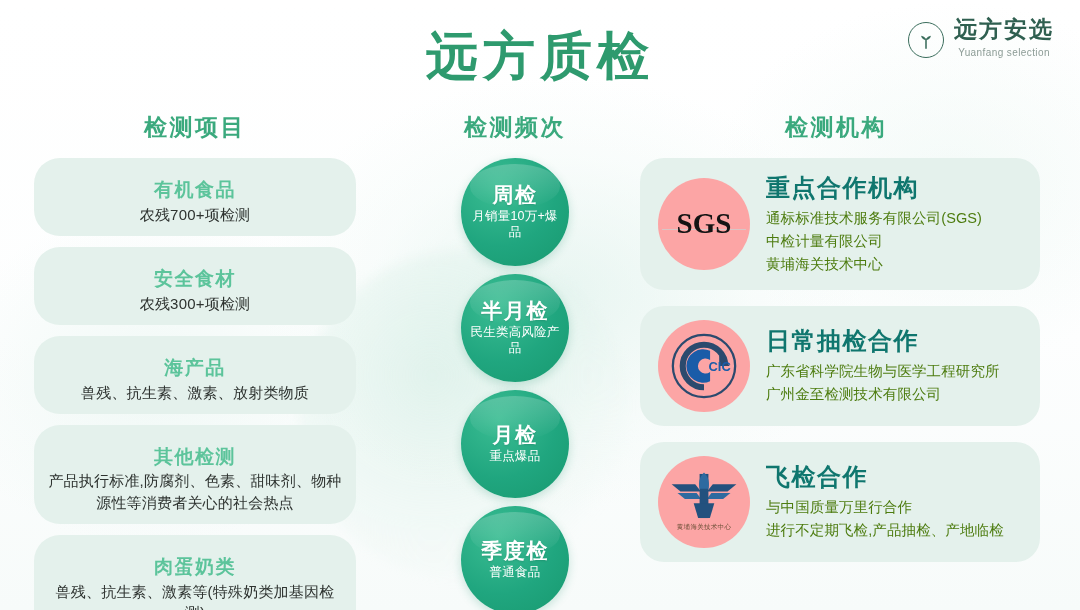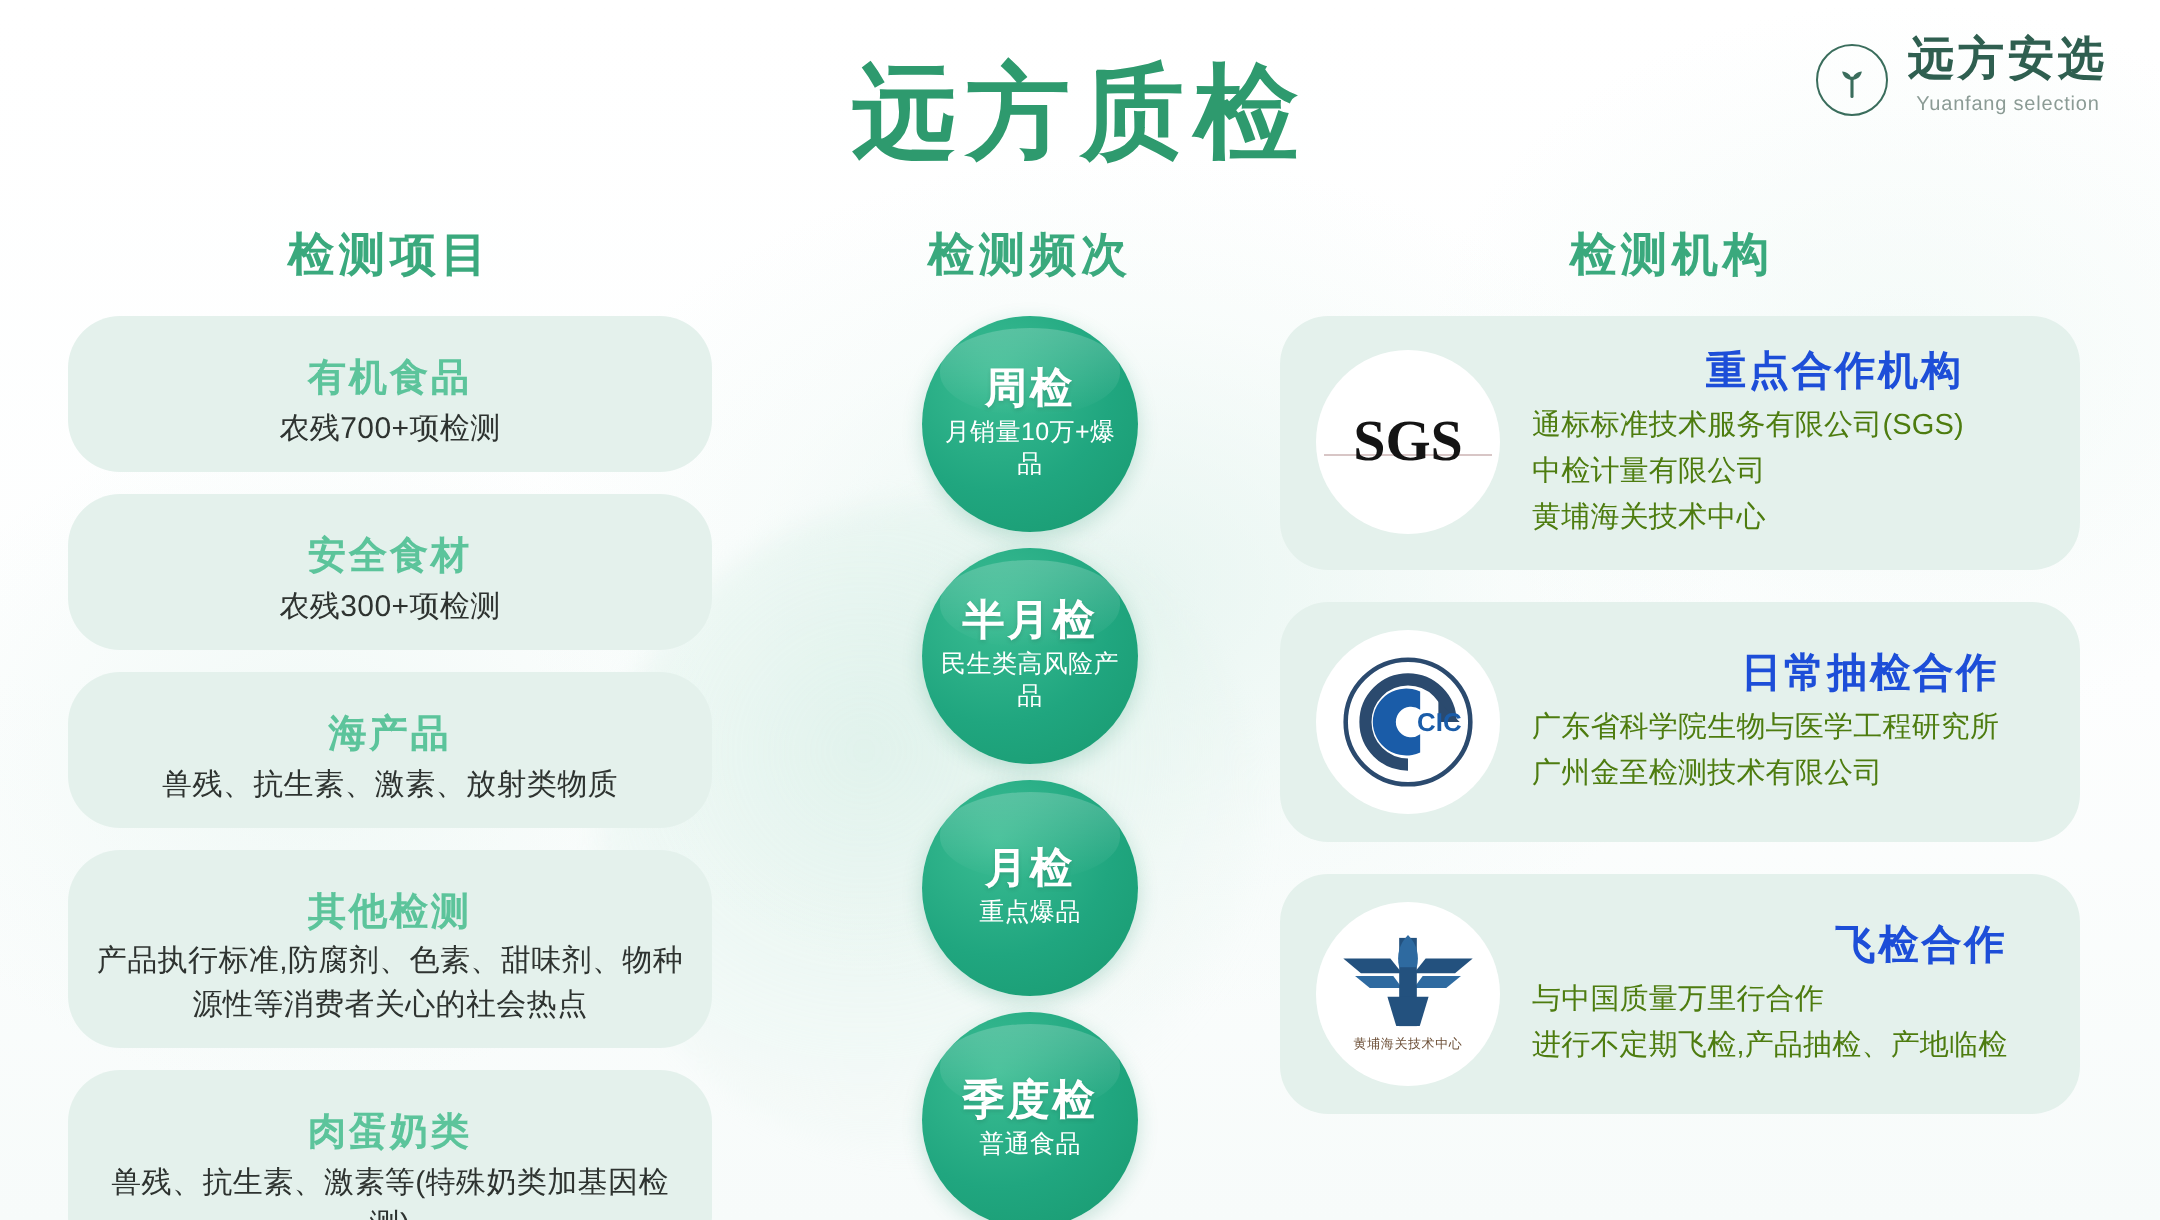--- a/index.html
+++ b/index.html
@@ -185,21 +185,21 @@
     margin-bottom: 16px;
     display: flex;
     align-items: center;
     gap: 16px;
     box-sizing: border-box;
     min-height: 120px;
   }
   .org-logo {
     width: 92px; height: 92px;
     border-radius: 50%;
-    background: #ffffff;
+    background: #fca5a5;
     flex: none;
     display: flex;
     align-items: center;
     justify-content: center;
     position: relative;
     overflow: hidden;
   }
   .sgs-text {
     font-family: "Liberation Serif", "DejaVu Serif", serif;
     font-size: 29px;
@@ -221,26 +221,25 @@
     position: absolute;
     bottom: 16px;
     left: 0; right: 0;
     text-align: center;
     font-size: 6.5px;
     color: #6d5038;
     letter-spacing: 0.3px;
   }
   .org-body { min-width: 0; }
   .org-title {
-    font-size: 20px;
-    font-weight: 700;
-    color: #1d4ed8;
+    font-size: 24px;
+    font-weight: 700;
+    color: #0f766e;
     letter-spacing: 1.5px;
     margin-bottom: 3px;
-    text-align: right;
   }
   .org-line {
     font-size: 14.5px;
     color: #4d7c0f;
     line-height: 1.58;
     letter-spacing: 0.1px;
     white-space: nowrap;
   }
 </style>
 </head>

